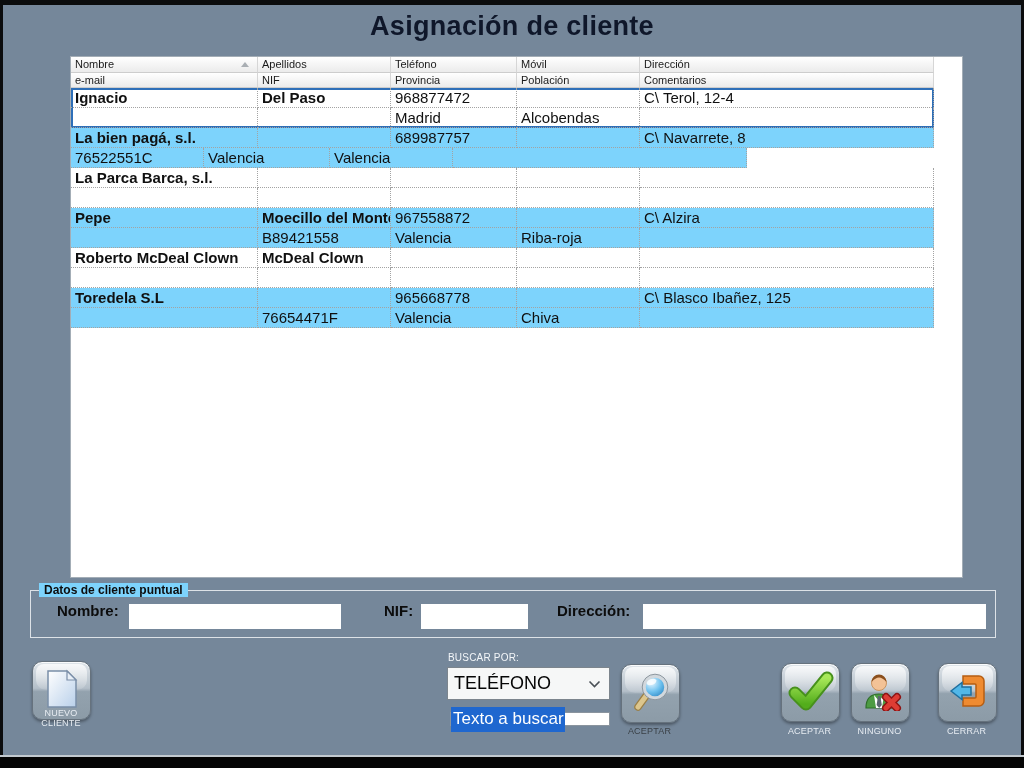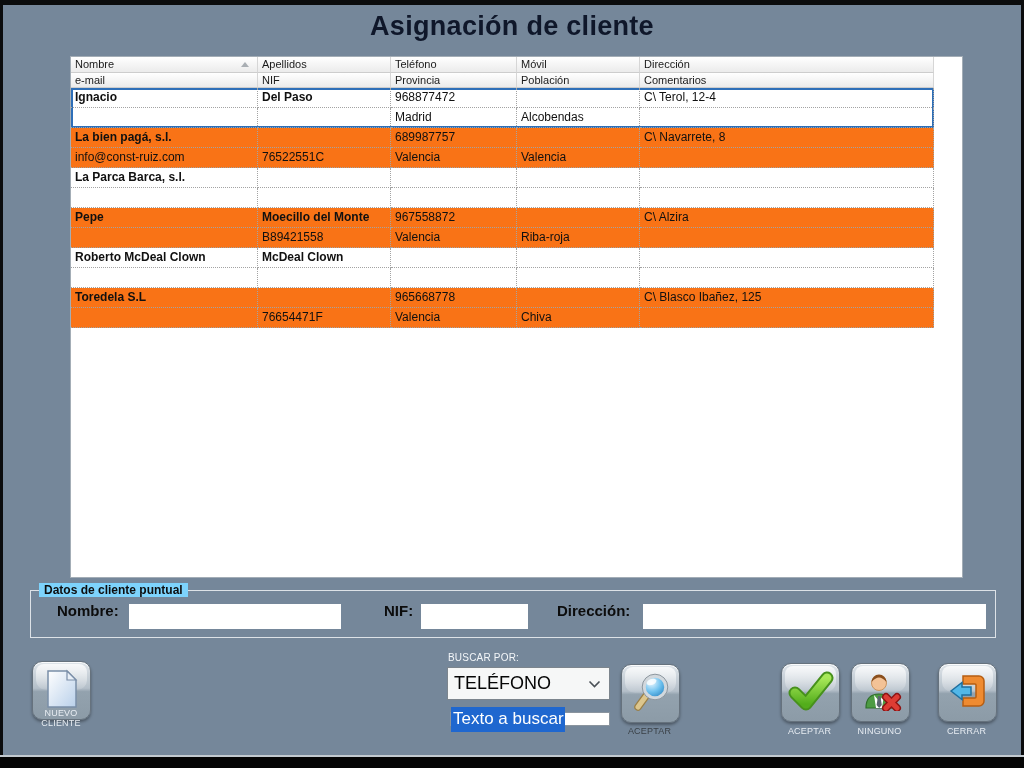--- a/index.html
+++ b/index.html
@@ -23,26 +23,26 @@
   .hrow2{height:15px;}
   .hcell{box-sizing:border-box;position:relative;background:linear-gradient(#ffffff,#ebebeb);
     border-right:1px solid #d6d6d6;border-bottom:1px solid #cdcdcd;
     font-size:11px;color:#1a1a1a;padding-left:4px;line-height:14px;
     white-space:nowrap;overflow:hidden;}
   .c0{width:187px;}.c1{width:133px;}.c2{width:126px;}.c3{width:123px;}.c4{width:294px;}
   .sortarrow{position:absolute;right:8px;top:5px;width:0;height:0;
     border-left:4px solid transparent;border-right:4px solid transparent;
     border-bottom:5px solid #a9aeb3;}
   .grow{display:flex;height:20px;}
-  .gcell{box-sizing:border-box;font-size:12px;color:#101010;padding-left:4px;
+  .gcell{box-sizing:border-box;font-size:15px;color:#101010;padding-left:4px;
     line-height:19px;border-right:1px dotted #a3a3a3;border-bottom:1px dotted #a3a3a3;
     white-space:nowrap;overflow:hidden;}
   .bold{font-weight:bold;}
   .rowgroup{width:863px;}
-  .rowgroup.shaded .gcell{background:#f97316;}
+  .rowgroup.shaded .gcell{background:#7dd3fc;}
   .rowgroup.selected{box-shadow:inset 0 0 0 2px #2e6fb8;}
   
   .groupbox{left:30px;top:590px;width:966px;height:48px;border:1px solid #dde2e7;
     box-sizing:border-box;}
   .legend{position:absolute;left:8px;top:-8px;background:#7dd3fc;padding:0 5px;
     font-size:12px;font-weight:bold;color:#0d0d0d;}
   .flabel{position:absolute;top:11px;font-size:15px;font-weight:bold;color:#0c0c0c;}
   .finput{position:absolute;top:13px;height:25px;border:none;background:#ffffff;
     font-size:14px;font-family:"Liberation Sans",sans-serif;padding:0 4px;box-sizing:border-box;outline:none;}
   
@@ -118,21 +118,20 @@
         </div>
         <div class="rowgroup shaded">
           <div class="grow">
             <div class="gcell c0 bold">La bien pagá, s.l.</div>
             <div class="gcell c1 bold"></div>
             <div class="gcell c2">689987757</div>
             <div class="gcell c3"></div>
             <div class="gcell c4">C\ Navarrete, 8</div>
           </div>
           <div class="grow">
-            <div class="gcell c0">info@const-ruiz.com</div>
             <div class="gcell c1">76522551C</div>
             <div class="gcell c2">Valencia</div>
             <div class="gcell c3">Valencia</div>
             <div class="gcell c4"></div>
           </div>
         </div>
         <div class="rowgroup">
           <div class="grow">
             <div class="gcell c0 bold">La Parca Barca, s.l.</div>
             <div class="gcell c1 bold"></div>

